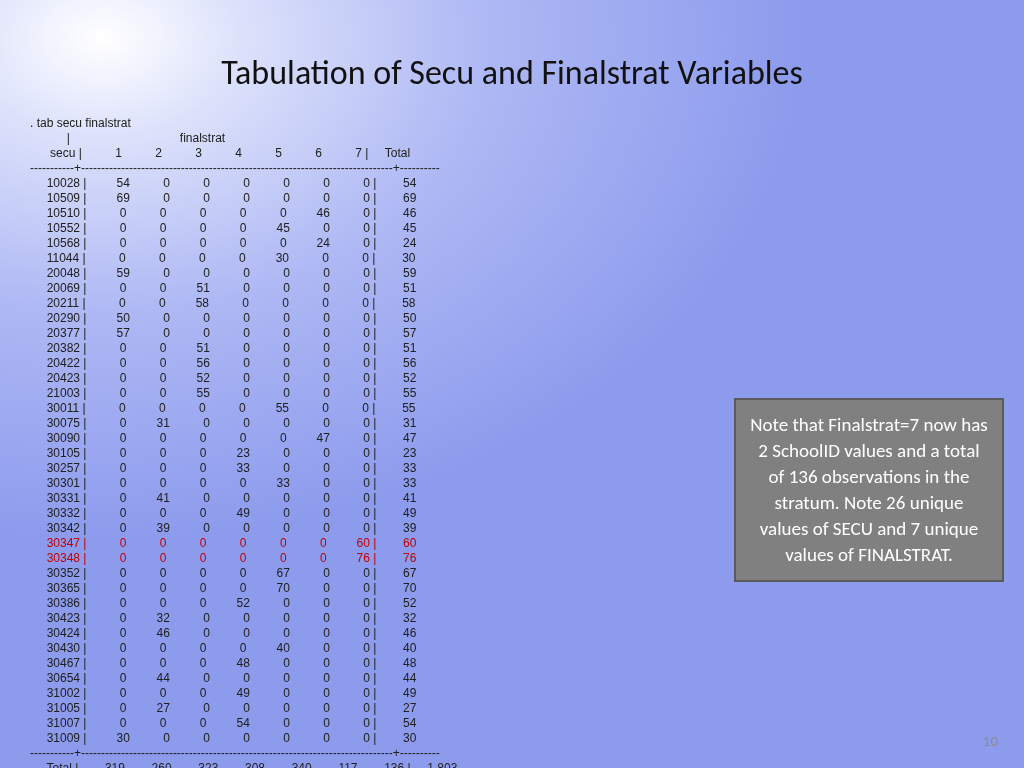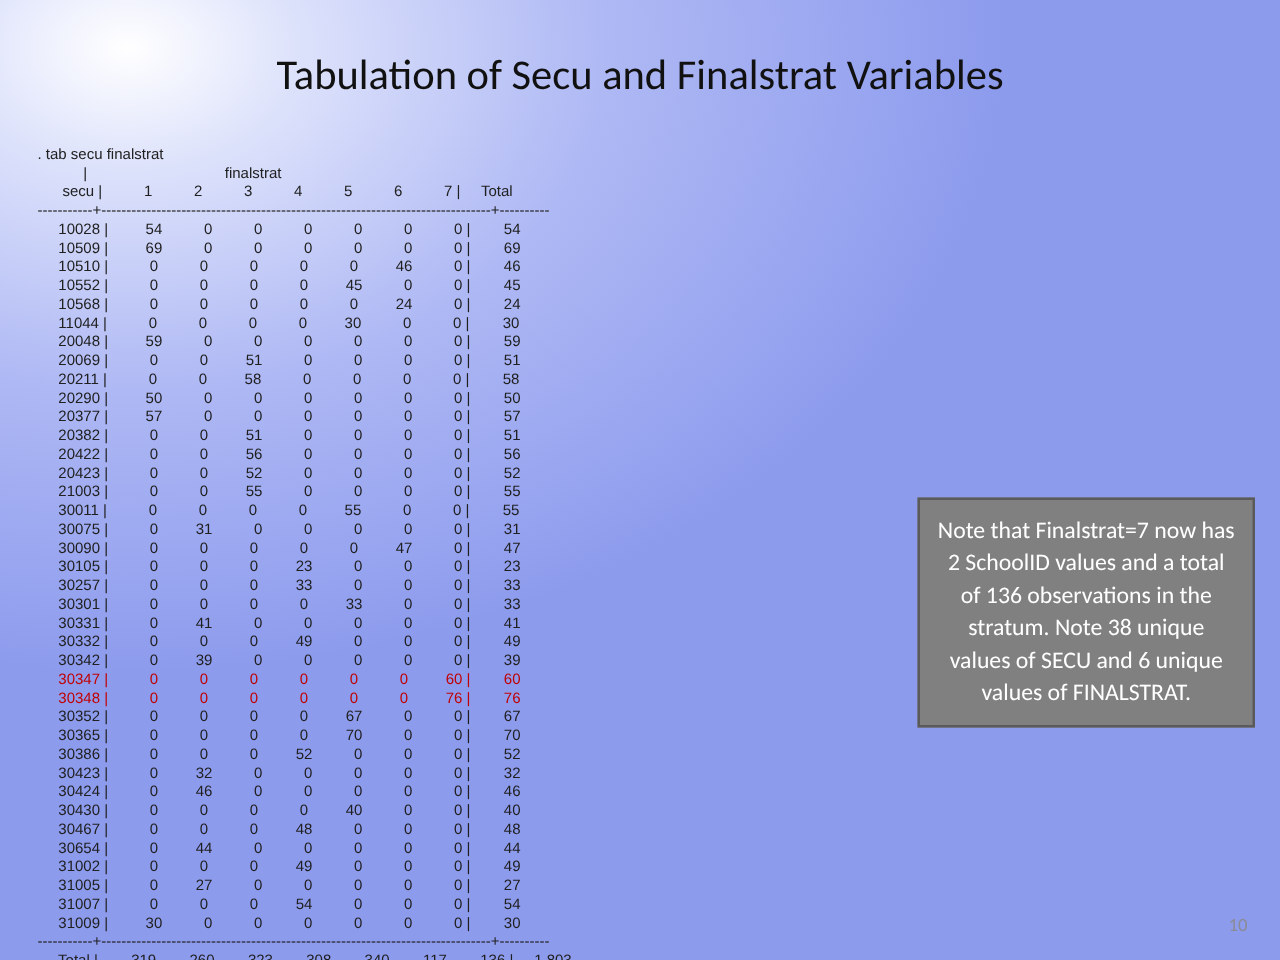--- a/index.html
+++ b/index.html
@@ -12,21 +12,21 @@
   }
   .slide {
     position: relative;
     width: 1024px;
     height: 768px;
     background: radial-gradient(ellipse 700px 500px at 10% 5%, #ffffff 0%, #dce1fb 20%, #aeb8f4 55%, #8d9bed 100%);
     box-sizing: border-box;
   }
   .title {
     position: absolute;
-    top: 40px;
+    top: 52px;
     left: 0;
     width: 100%;
     text-align: center;
     font-size: 34px;
     color: #111;
   }
   .tab-output {
     position: absolute;
     top: 116px;
     left: 30px;
@@ -105,16 +105,16 @@
      30430 |          0          0          0          0         40          0          0 |        40
      30467 |          0          0          0         48          0          0          0 |        48
      30654 |          0         44          0          0          0          0          0 |        44
      31002 |          0          0          0         49          0          0          0 |        49
      31005 |          0         27          0          0          0          0          0 |        27
      31007 |          0          0          0         54          0          0          0 |        54
      31009 |         30          0          0          0          0          0          0 |        30
 -----------+------------------------------------------------------------------------------+----------
      Total |        319        260        323        308        340        117        136 |     1,803</div>
 
-  <div class="note">Note that Finalstrat=7 now has 2 SchoolID values and a total of 136 observations in the stratum. Note 38 unique values of SECU and 6 unique values of FINALSTRAT.</div>
+  <div class="note">Note that Finalstrat=7 now has 2 SchoolID values and a total of 136 observations in the stratum. Note 26 unique values of SECU and 7 unique values of FINALSTRAT.</div>
 
   <div class="page-num">10</div>
 </div>
 
 </body></html>

